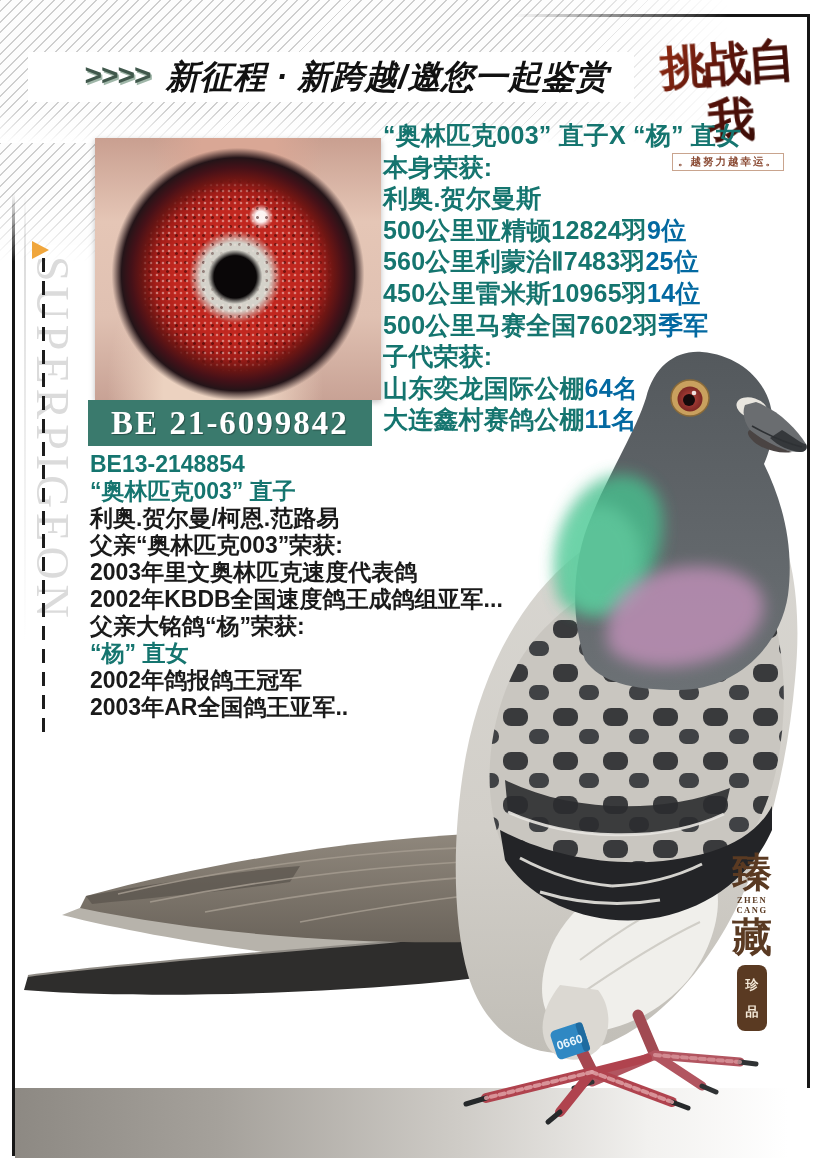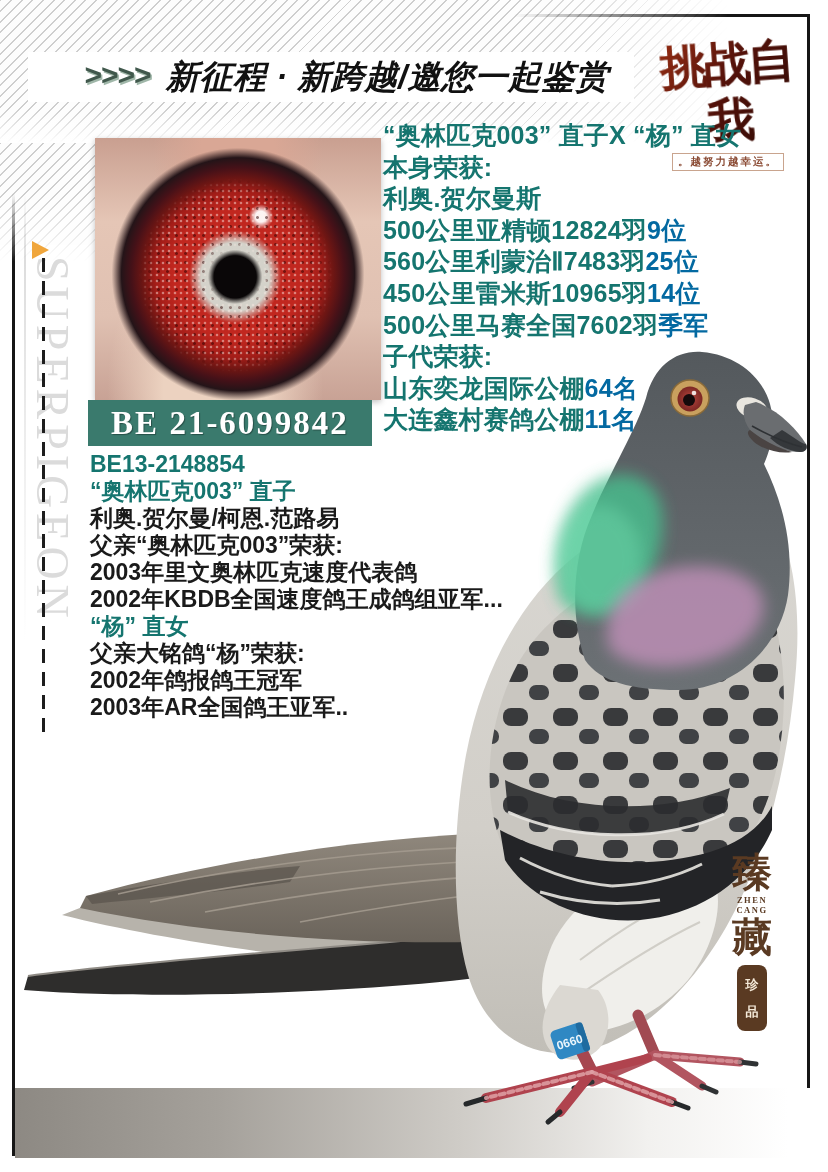--- a/index.html
+++ b/index.html
@@ -245,22 +245,22 @@
     <div class="line teal"><span>大连鑫村赛鸽公棚</span><span class="hl">11名</span></div>
   </div>
 
   <div class="pedigree">
     <div class="line teal">BE13-2148854</div>
     <div class="line teal">“奥林匹克003” 直子</div>
     <div class="line">利奥.贺尔曼/柯恩.范路易</div>
     <div class="line">父亲“奥林匹克003”荣获:</div>
     <div class="line">2003年里文奥林匹克速度代表鸽</div>
     <div class="line">2002年KBDB全国速度鸽王成鸽组亚军...</div>
+    <div class="line">父亲大铭鸽“杨”荣获:</div>
     <div class="line teal">“杨” 直女</div>
-    <div class="line">父亲大铭鸽“杨”荣获:</div>
     <div class="line">2002年鸽报鸽王冠军</div>
     <div class="line">2003年AR全国鸽王亚军..</div>
   </div>
 
   <div class="seal">
     <div class="seal-char">臻</div>
     <div class="seal-latin">ZHEN CANG</div>
     <div class="seal-char">藏</div>
     <div class="seal-tag">
       <span>珍</span>

